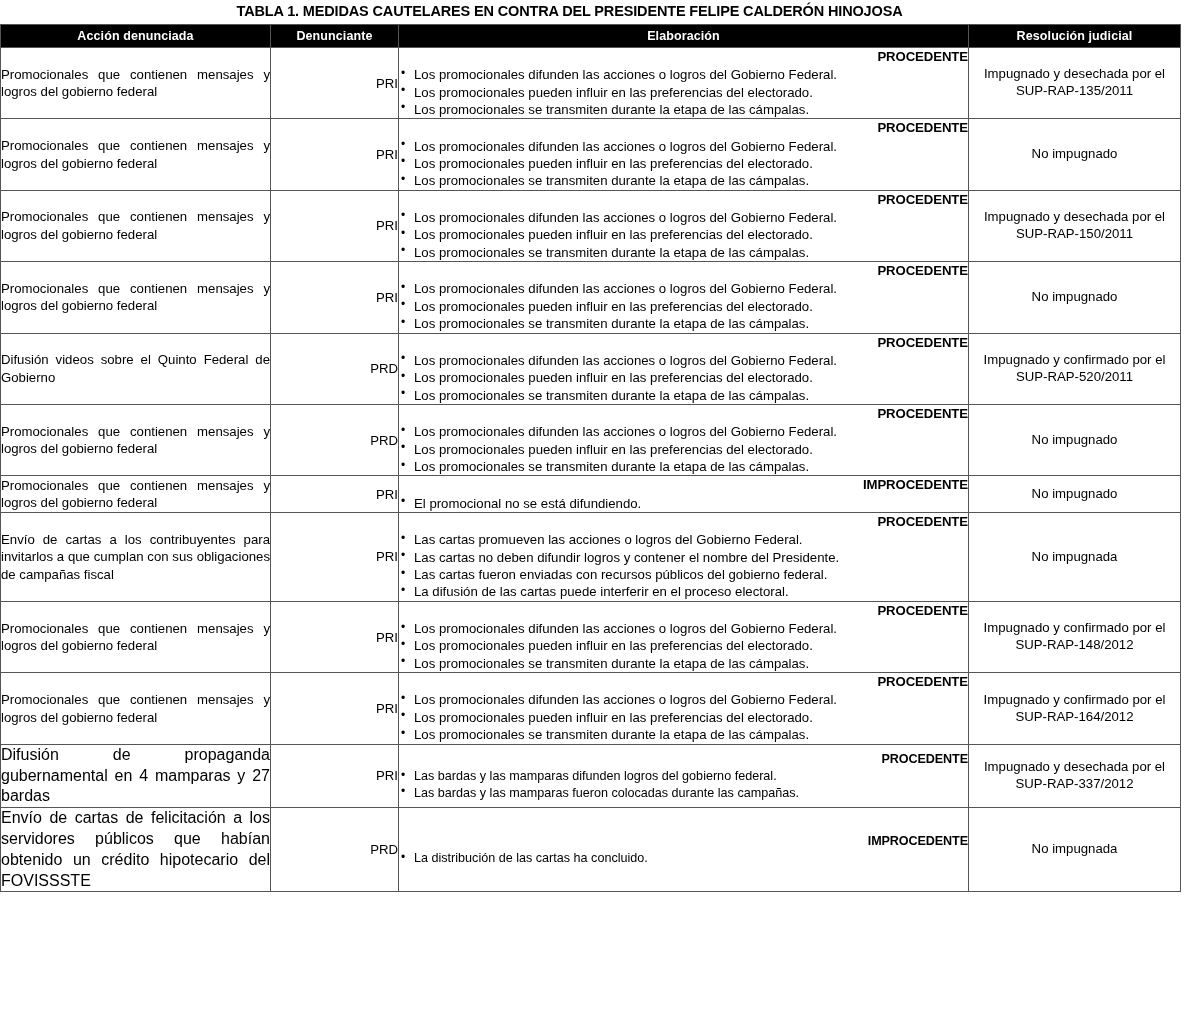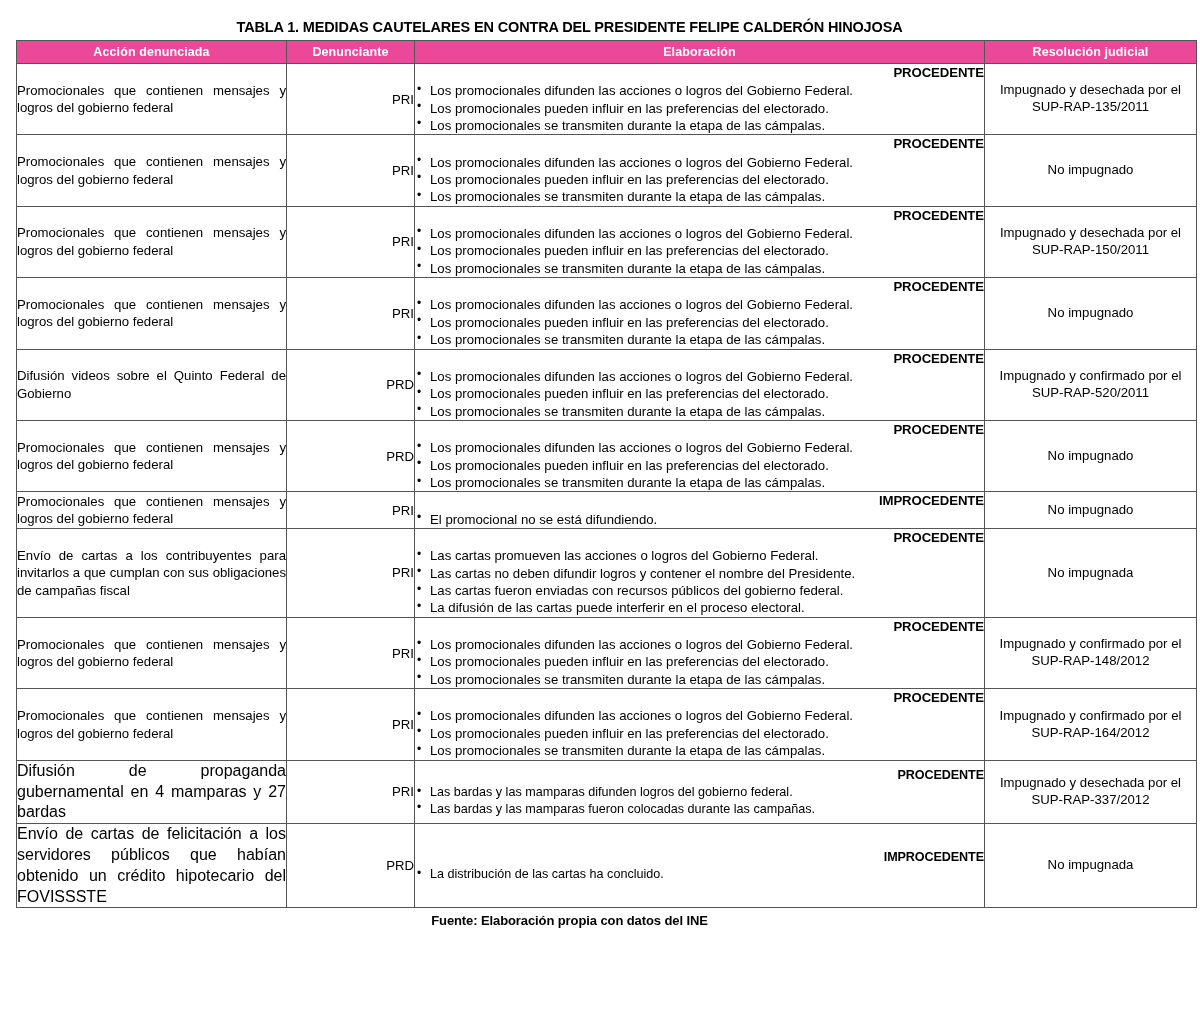--- a/index.html
+++ b/index.html
@@ -13,21 +13,21 @@
     height: 1025px;
     font-family: "Liberation Sans", sans-serif;
     color: #000000;
     overflow: hidden;
   }
   .page {
     width: 1139px;
     height: 1025px;
     position: relative;
     box-sizing: border-box;
-    padding: 16px;
+    padding: 0;
   }
   .table-title {
     text-align: center;
     font-size: 14.5px;
     font-weight: bold;
     letter-spacing: -0.15px;
     padding: 4px 0 4px 0;
     line-height: 1.1;
     white-space: nowrap;
   }
@@ -37,21 +37,21 @@
     margin: 0 auto;
     table-layout: fixed;
     border: 1.5px solid #000;
   }
   table.main td, table.main th {
     border: 1px solid #555;
     vertical-align: middle;
     padding: 0;
   }
   thead th {
-    background: #ec4899;
+    background: #000000;
     color: #ffffff;
     font-size: 12.5px;
     font-weight: bold;
     height: 22px;
     line-height: 22px;
     text-align: center;
     letter-spacing: 0.1px;
     border: 1px solid #000;
   }
   col.c-accion   { width: 270px; }
@@ -295,15 +295,14 @@
             <div class="verdict">IMPROCEDENTE</div>
             <ul class="bullets">
               <li>La distribución de las cartas ha concluido.</li>
             </ul>
           </td>
           <td class="judicial">No impugnada</td>
         </tr>
       </tbody>
   </table>
 
-  <div class="source">Fuente: Elaboración propia con datos del INE</div>
 
 </div>
 
 </body></html>

